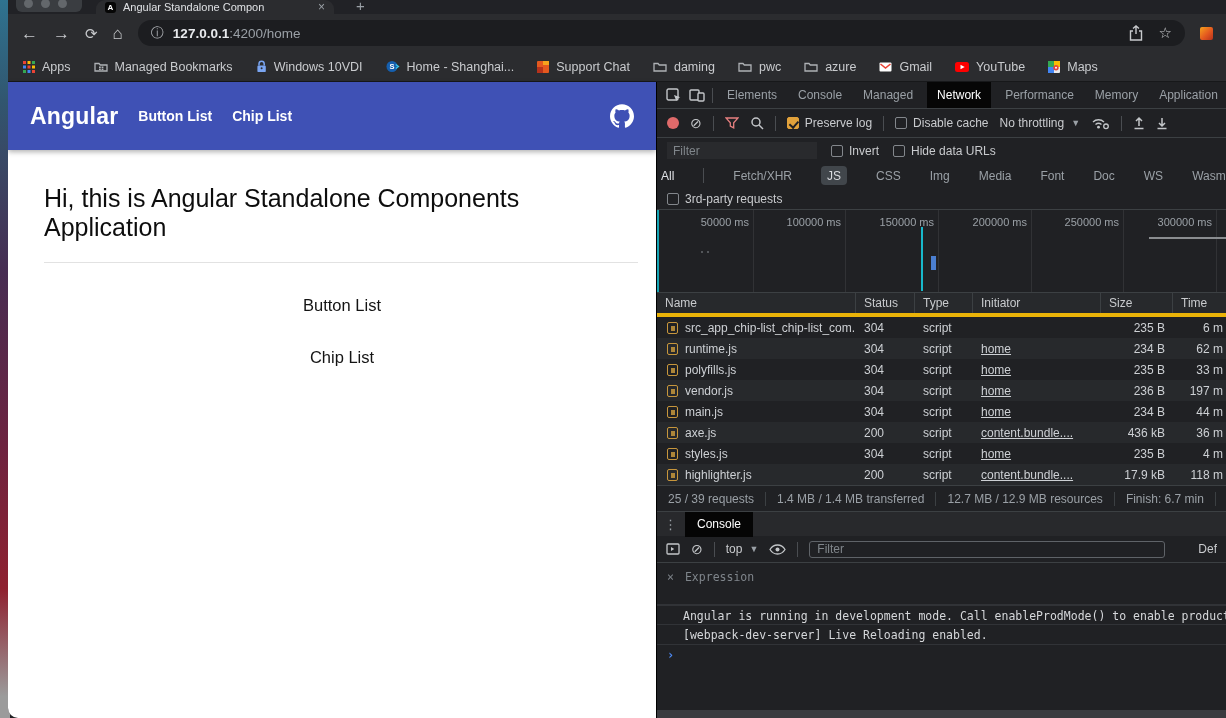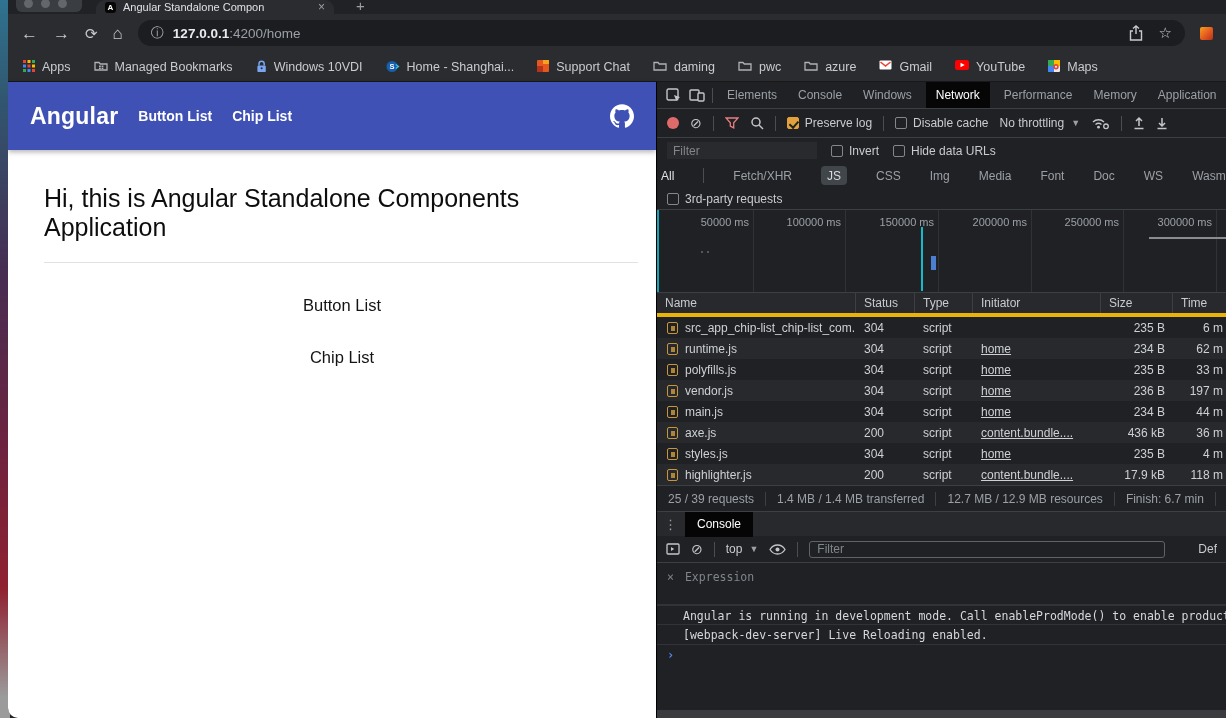--- a/index.html
+++ b/index.html
@@ -32,21 +32,21 @@
           padding:0 13px;font-size:13.5px;}
   .url-info{color:#aeb1b5;font-size:13px;}
   .url-host{color:#e8eaed;font-weight:bold;}
   .url-path{color:#9aa0a6;}
   .url-right{margin-left:auto;display:flex;align-items:center;gap:16px;}
   .star{color:#c8cacd;font-size:15px;}
   .ext-icon{width:13px;height:13px;border-radius:2px;background:linear-gradient(135deg,#f6a21d 0%,#e4581f 55%,#b5321c 100%);}
 
   .bookmarks{height:30px;background:#2b2c2f;display:flex;align-items:center;gap:23px;padding:0 15px;
              border-bottom:1px solid #17181a;font-size:12.5px;color:#c9cbce;flex:0 0 auto;white-space:nowrap;overflow:hidden;}
-  .bm{display:flex;align-items:flex-start;gap:7px;flex:0 0 auto;}
+  .bm{display:flex;align-items:center;gap:7px;flex:0 0 auto;}
 
   
   .content{flex:1;display:flex;min-height:0;}
   .page{flex:1;background:#fff;display:flex;flex-direction:column;min-width:0;}
   .apphdr{height:68px;background:#3f51b5;color:#fff;display:flex;align-items:center;gap:20px;padding:0 22px;
           box-shadow:0 2px 5px rgba(0,0,0,.3);flex:0 0 auto;}
   .brand{font-size:23px;font-weight:bold;letter-spacing:.2px;}
   .navlink{font-size:14px;font-weight:bold;}
   .gh{margin-left:auto;display:flex;align-items:center;}
   .pagebody{padding:20px 16px 0 36px;color:#111;}
@@ -292,21 +292,21 @@
               <rect x="1" y="1" width="11" height="11" rx="1.5" fill="none" stroke="#c3c6c9" stroke-width="1.4"></rect>
               <path d="M8 7l6.3 2.3-2.7 1L10.3 13z" fill="#c3c6c9"></path>
             </svg>
           <svg width="16" height="14" viewBox="0 0 16 14">
               <rect x="1" y="2" width="9" height="10" rx="1" fill="none" stroke="#c3c6c9" stroke-width="1.4"></rect>
               <rect x="9" y="5" width="6" height="8" rx="1" fill="#202124" stroke="#c3c6c9" stroke-width="1.4"></rect>
             </svg>
           <span class="vdiv"></span>
           <span class="dt-tab">Elements</span>
           <span class="dt-tab">Console</span>
-          <span class="dt-tab">Windows</span>
+          <span class="dt-tab">Managed</span>
           <span class="dt-tab active">Network</span>
           <span class="dt-tab">Performance</span>
           <span class="dt-tab">Memory</span>
           <span class="dt-tab">Application</span>
         </div>
 
         <div class="dt-nettools">
           <span class="rec"></span>
           <span class="glyph">⊘</span>
           <span class="vdiv"></span>

